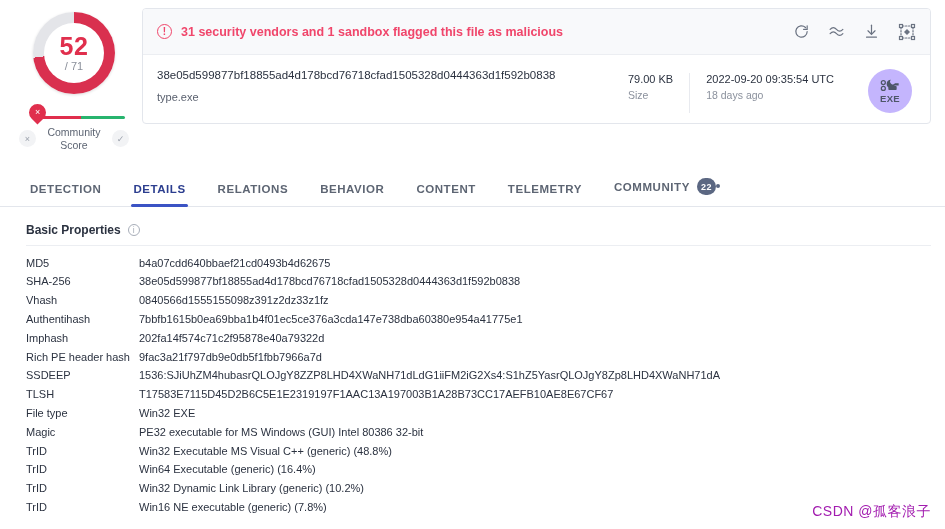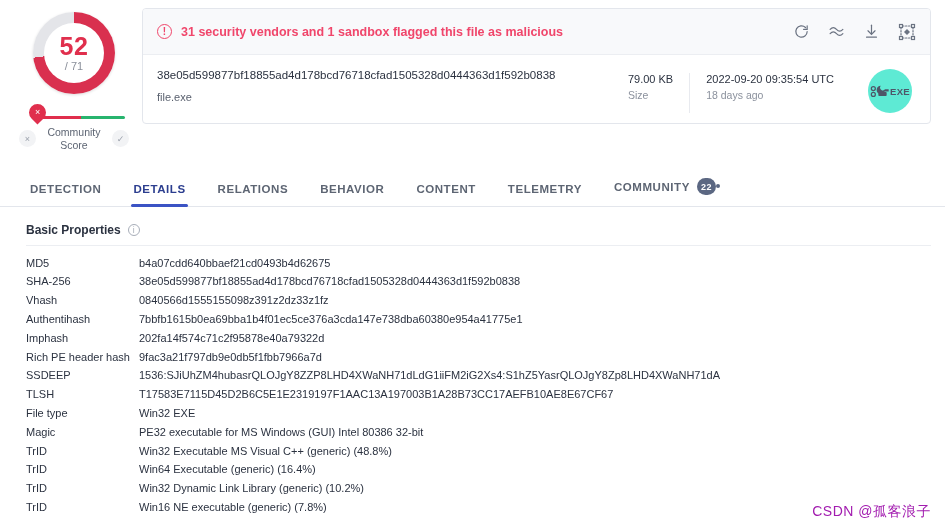--- a/index.html
+++ b/index.html
@@ -158,22 +158,22 @@
   .meta-col:first-child { border-left: none; }
   .meta-v { font-size: 11px; color: #2b3240; white-space: nowrap; }
   .meta-l { font-size: 10.5px; color: #8b919d; margin-top: 4px; }
 
   .file-type-col {
     display: flex; align-items: flex-start; justify-content: center;
     padding-left: 18px; padding-right: 4px; padding-top: 2px;
   }
   .exe-badge {
     width: 44px; height: 44px; border-radius: 50%;
-    background: #5eead4;
-    display: flex; flex-direction: row;
+    background: #c4b5fd;
+    display: flex; flex-direction: column;
     align-items: center; justify-content: center;
     color: #4e5668;
   }
   .exe-label {
     font-size: 9.5px; font-weight: bold; letter-spacing: .3px;
     margin-top: 1px;
   }
 
   
   .tabs-wrap {
@@ -314,21 +314,21 @@
             <line x1="6" y1="20" x2="18" y2="20" stroke-dasharray="2 2"></line>
             <polygon points="12,8 16,12 12,16 8,12" fill="#6b7382" stroke="none"></polygon>
           </svg>
         </span>
       </div>
     </div>
 
     <div class="file-body">
       <div class="file-main">
         <div class="file-hash">38e05d599877bf18855ad4d178bcd76718cfad1505328d0444363d1f592b0838</div>
-        <div class="file-name">file.exe</div>
+        <div class="file-name">type.exe</div>
       </div>
 
       <div class="file-meta">
         <div class="meta-col">
           <div class="meta-v">79.00 KB</div>
           <div class="meta-l">Size</div>
         </div>
         <div class="meta-col">
           <div class="meta-v">2022-09-20 09:35:54 UTC</div>
           <div class="meta-l">18 days ago</div>

